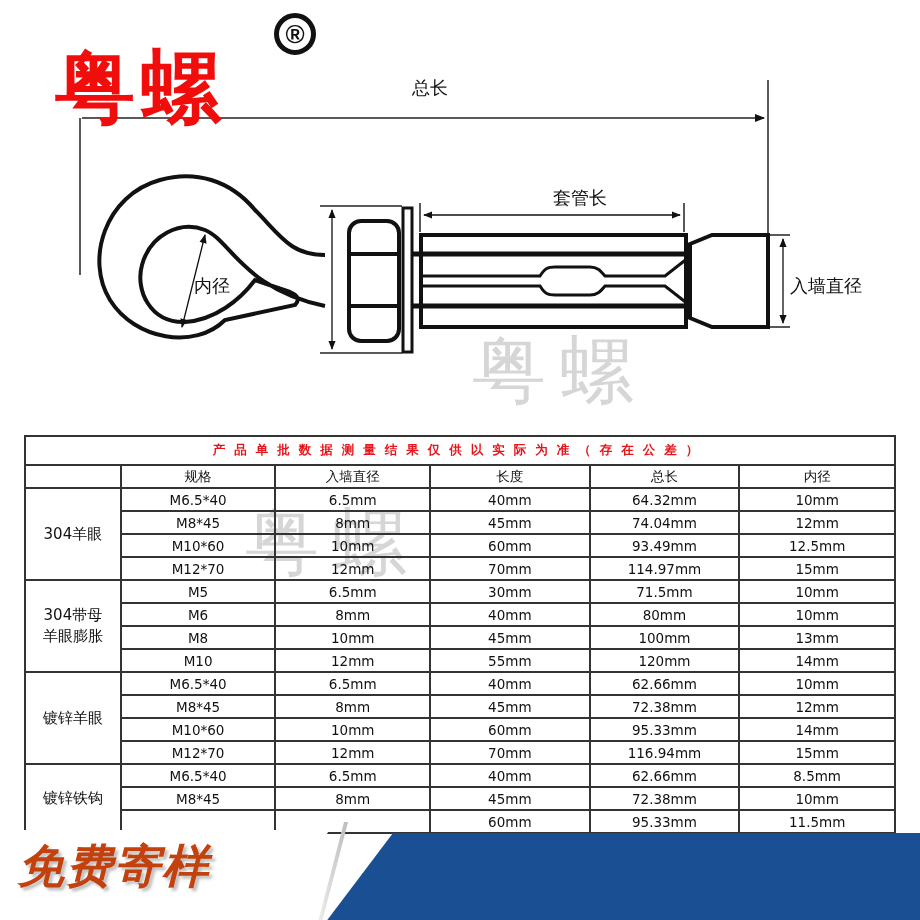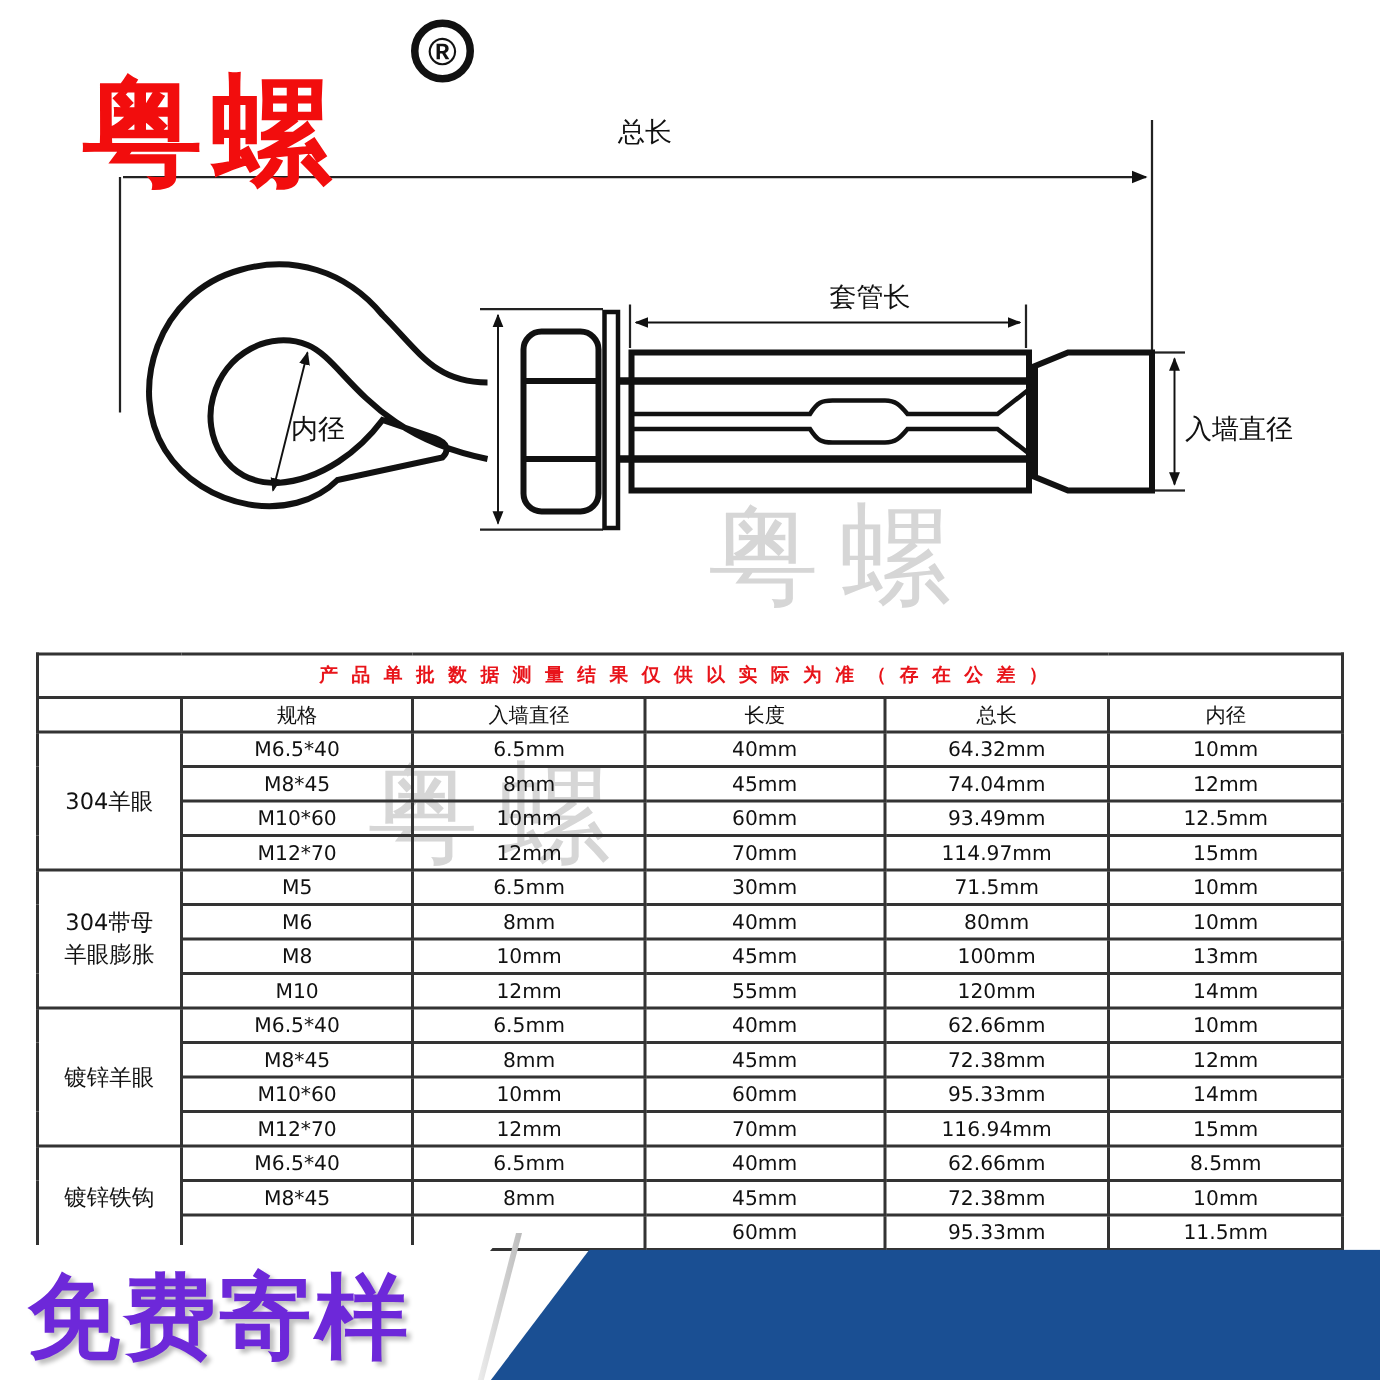--- a/index.html
+++ b/index.html
@@ -8,21 +8,21 @@
   .reg{position:absolute;left:274px;top:13px;width:42px;height:42px;border:5px solid #111;border-radius:50%;box-sizing:border-box;font-size:26px;font-weight:bold;text-align:center;line-height:32px;font-family:"Liberation Sans",sans-serif;}
   .diagram{position:absolute;left:0;top:0;width:920px;height:420px;}
   .lbl{position:absolute;font-size:18px;color:#111;background:#fff;}
   .watermark{position:absolute;color:#d6d6d6;font-size:74px;letter-spacing:14px;font-weight:normal;z-index:1;}
   table.spec{position:absolute;left:24px;top:435px;width:872px;border-collapse:collapse;font-size:13.5px;z-index:2;background:transparent;}
   table.spec td{border:2px solid #333;text-align:center;padding:0;height:21px;}
   table.spec td.note{color:#e8141a;font-weight:bold;letter-spacing:9px;height:27px;font-size:12.5px;}
   table.spec td.grp{font-size:15px;line-height:21px;text-align:center;}
   .banner{position:absolute;left:0;top:830px;width:920px;height:90px;z-index:4;}
   .banner-left{position:absolute;left:0;top:0;width:920px;height:90px;background:#fff;}
-  .free{position:absolute;left:18px;top:6px;font-size:62px;font-weight:bold;color:#6d28d9;letter-spacing:2px;text-shadow:3px 3px 3px rgba(0,0,0,.25);font-family:"DejaVu Sans",sans-serif;}
+  .free{position:absolute;left:18px;top:6px;font-size:46px;font-weight:bold;color:#c2410c;letter-spacing:2px;text-shadow:3px 3px 3px rgba(0,0,0,.25);font-family:"DejaVu Sans",sans-serif;font-style:italic;}
   .blue{position:absolute;left:325px;top:3px;width:600px;height:90px;background:#1a4f93;clip-path:polygon(68px 0,100% 0,100% 100%,0 100%);}
   .silver{position:absolute;left:318px;top:-8px;width:30px;height:100px;background:linear-gradient(90deg,#eee,#bbb);clip-path:polygon(26px 0,30px 0,4px 100%,0 100%);}
   .invoice{position:absolute;left:405px;top:28px;font-size:33px;font-weight:bold;color:#fff;letter-spacing:1px;text-shadow:2px 2px 2px rgba(0,0,0,.6);white-space:nowrap;}
 </style>
 </head>
 <body>
 
 <svg class="diagram" viewBox="0 0 920 420" xmlns="http://www.w3.org/2000/svg">
   <defs>
     <marker id="arr" viewBox="0 0 10 10" refX="9" refY="5" markerWidth="7" markerHeight="7" orient="auto-start-reverse">

